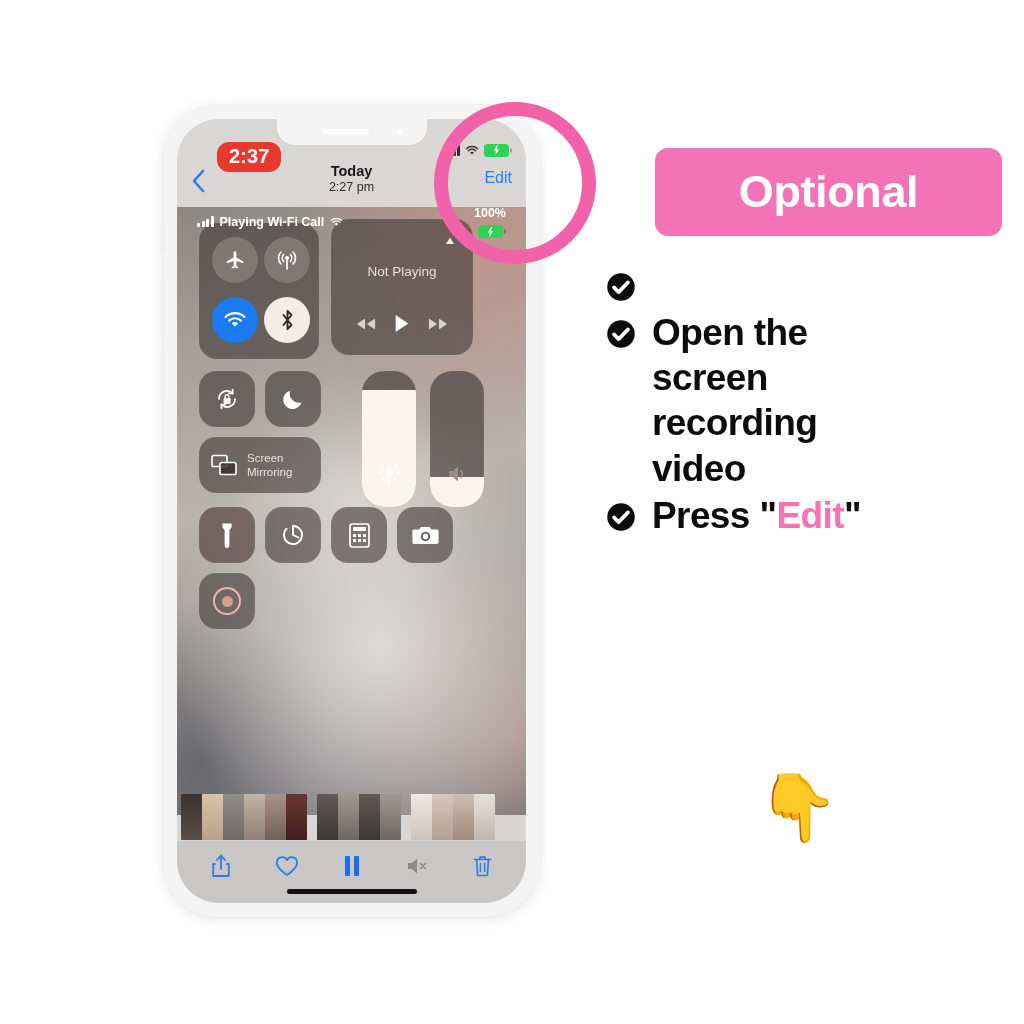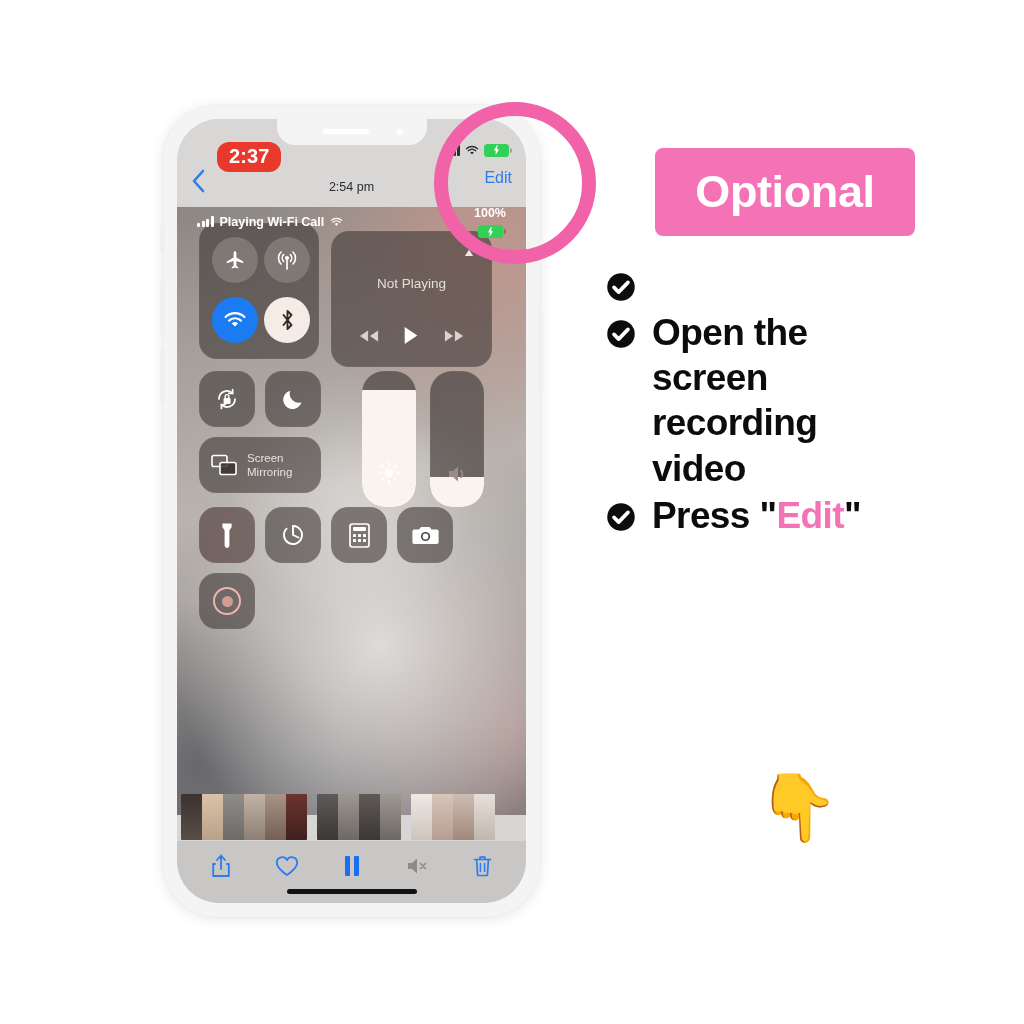--- a/index.html
+++ b/index.html
@@ -112,21 +112,21 @@
   
   .m-conn{left:22px;top:16px;width:120px;height:136px;}
   .toggle{position:absolute;width:46px;height:46px;border-radius:50%;
     display:flex;align-items:center;justify-content:center;}
   .t-air{left:13px;top:14px;background:rgba(132,126,122,.85);}
   .t-cell{left:65px;top:14px;background:rgba(132,126,122,.85);}
   .t-wifi{left:13px;top:74px;background:#1a7bf2;}
   .t-bt{left:65px;top:74px;background:#f6ece6;}
 
   
-  .m-media{left:154px;top:24px;width:161px;height:136px;text-decoration:underline;}
+  .m-media{left:154px;top:12px;width:142px;height:136px;text-decoration:underline;}
   .np-text{position:absolute;left:0;right:0;top:45px;text-align:center;
     color:#e2dedb;font-size:13.5px;font-weight:500;}
   .np-ctrls{position:absolute;left:0;right:0;bottom:22px;display:flex;
     align-items:center;justify-content:space-around;padding:0 16px;box-sizing:border-box;}
   .airplay{position:absolute;right:13px;top:9px;width:20px;height:17px;}
 
   
   .m-rot{left:22px;top:164px;width:56px;height:56px;border-radius:17px;}
   .m-dnd{left:88px;top:164px;width:56px;height:56px;border-radius:17px;}
   .m-mirror{left:22px;top:230px;width:122px;height:56px;border-radius:17px;
@@ -169,22 +169,22 @@
     display:flex;align-items:center;justify-content:space-around;
     padding:0 12px 12px;box-sizing:border-box;z-index:4;
   }
   .home-ind{
     position:absolute;left:50%;transform:translateX(-50%);bottom:9px;
     width:130px;height:5px;border-radius:3px;background:#131315;z-index:7;
   }
 
   
   .badge{
-    position:absolute;left:655px;top:148px;width:260px;height:88px;
-    background:#f472b6;border-radius:8px;
+    position:absolute;left:655px;top:148px;width:347px;height:88px;
+    background:#f472b6;border-radius:13px;
     display:flex;align-items:center;justify-content:center;
   }
   .badge span{color:#fff;font-size:45px;font-weight:700;letter-spacing:-.4px;}
 
   .bullets{position:absolute;left:606px;top:263px;width:400px;}
   .bline{display:flex;align-items:flex-start;gap:16px;margin-bottom:2px;}
   .chk{flex:0 0 auto;width:30px;height:30px;margin-top:9px;}
   .btxt{
     font-size:37px;font-weight:700;color:#0c0c0d;
     line-height:1.22;letter-spacing:-.6px;
@@ -239,21 +239,22 @@
           <svg class="bolt" viewBox="0 0 8 12">
               <path d="M4.6 0 1 6.6h2.2L2.9 12 7 5.2H4.6L5.4 0z" fill="#fff"></path>
             </svg>
         </div>
       </div>
 
       <div class="navbar">
         <svg class="nav-back" viewBox="0 0 16 24">
           <path d="M12 2 3 12l9 10" stroke="#2d7bf0" stroke-width="2.6" fill="none" stroke-linecap="round" stroke-linejoin="round"></path>
         </svg>
-        <div class="nav-sub">2:54 pm</div>
+        <div class="nav-title">Today</div>
+        <div class="nav-sub">2:27 pm</div>
         <div class="nav-edit">Edit</div>
       </div>
 
       <div class="cc">
 
         <div style="position:absolute;left:0;top:0;width:100%;height:30px;display:flex;align-items:center;justify-content:space-between;padding:0 20px;box-sizing:border-box;z-index:3;">
           <div style="display:flex;align-items:center;gap:6px;">
             <div class="bars" style="height:10px;">
               <i style="background:#fff"></i>
                 <i style="background:#fff"></i>

